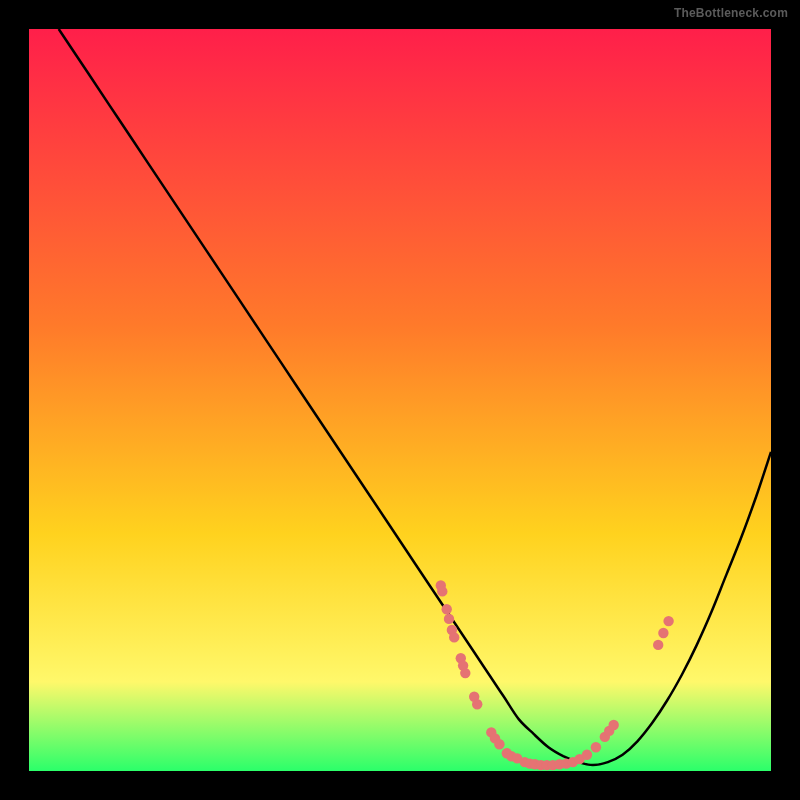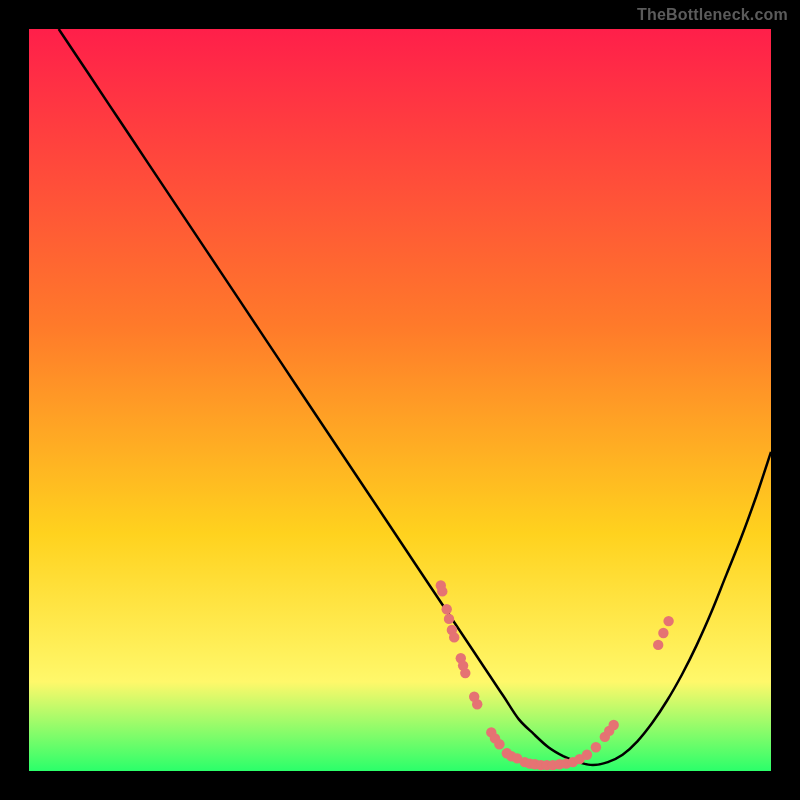--- a/index.html
+++ b/index.html
@@ -14,21 +14,21 @@
     position: relative;
     width: 800px;
     height: 800px;
     background: #000000;
   }
   .watermark {
     position: absolute;
     top: 6px;
     right: 12px;
     font-family: Arial, Helvetica, sans-serif;
-    font-size: 16px;
+    font-size: 12px;
     font-weight: 600;
     color: #5b5b5b;
     letter-spacing: 0.2px;
     z-index: 10;
   }
   svg {
     display: block;
   }
 </style>
 </head>

